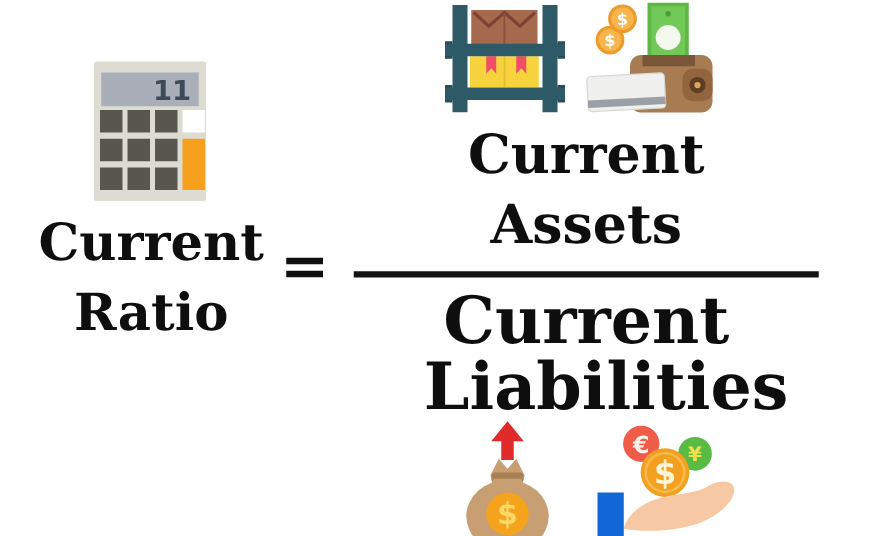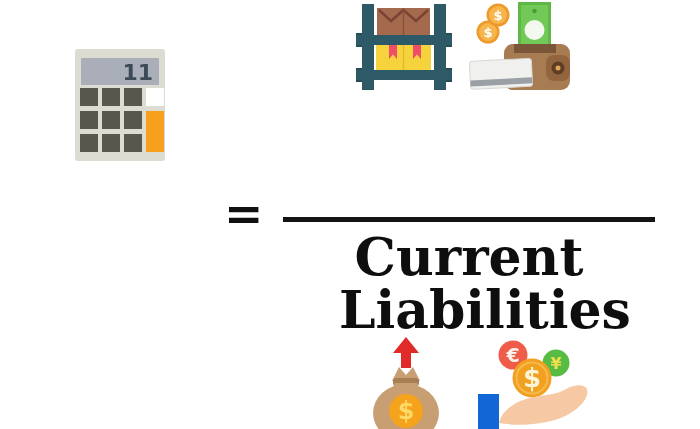--- a/index.html
+++ b/index.html
@@ -90,23 +90,25 @@
     <g>
       <circle cx="20" cy="30" r="11.5" fill="#ee9a2b"></circle>
       <circle cx="20" cy="30" r="9" fill="#f7b54b"></circle>
       <text x="20" y="35" font-size="13" fill="#ffffff" text-anchor="middle">$</text>
       <circle cx="30" cy="13" r="11.5" fill="#ee9a2b"></circle>
       <circle cx="30" cy="13" r="9" fill="#f7b54b"></circle>
       <text x="30" y="18" font-size="13" fill="#ffffff" text-anchor="middle">$</text>
     </g>
   </svg>
 
+  <div class="abs big-label ratio-label">Current Ratio</div>
 
   <div class="abs equals">=</div>
 
+  <div class="abs big-label numerator">Current Assets</div>
   <div class="abs fraction-bar"></div>
   <div class="abs big-label denominator">Current Liabilities</div>
 
   <svg class="icon moneybag-icon" width="80" height="92" viewBox="0 0 80 92">
     <g fill="#e12a2a">
       <polygon points="40,0 27,16 53,16"></polygon>
       <rect x="35" y="14" width="10" height="17"></rect>
     </g>
     <g>
       <path d="M26,44 L33,30 L40,38 L47,30 L54,44 Z" fill="#c79f72"></path>

